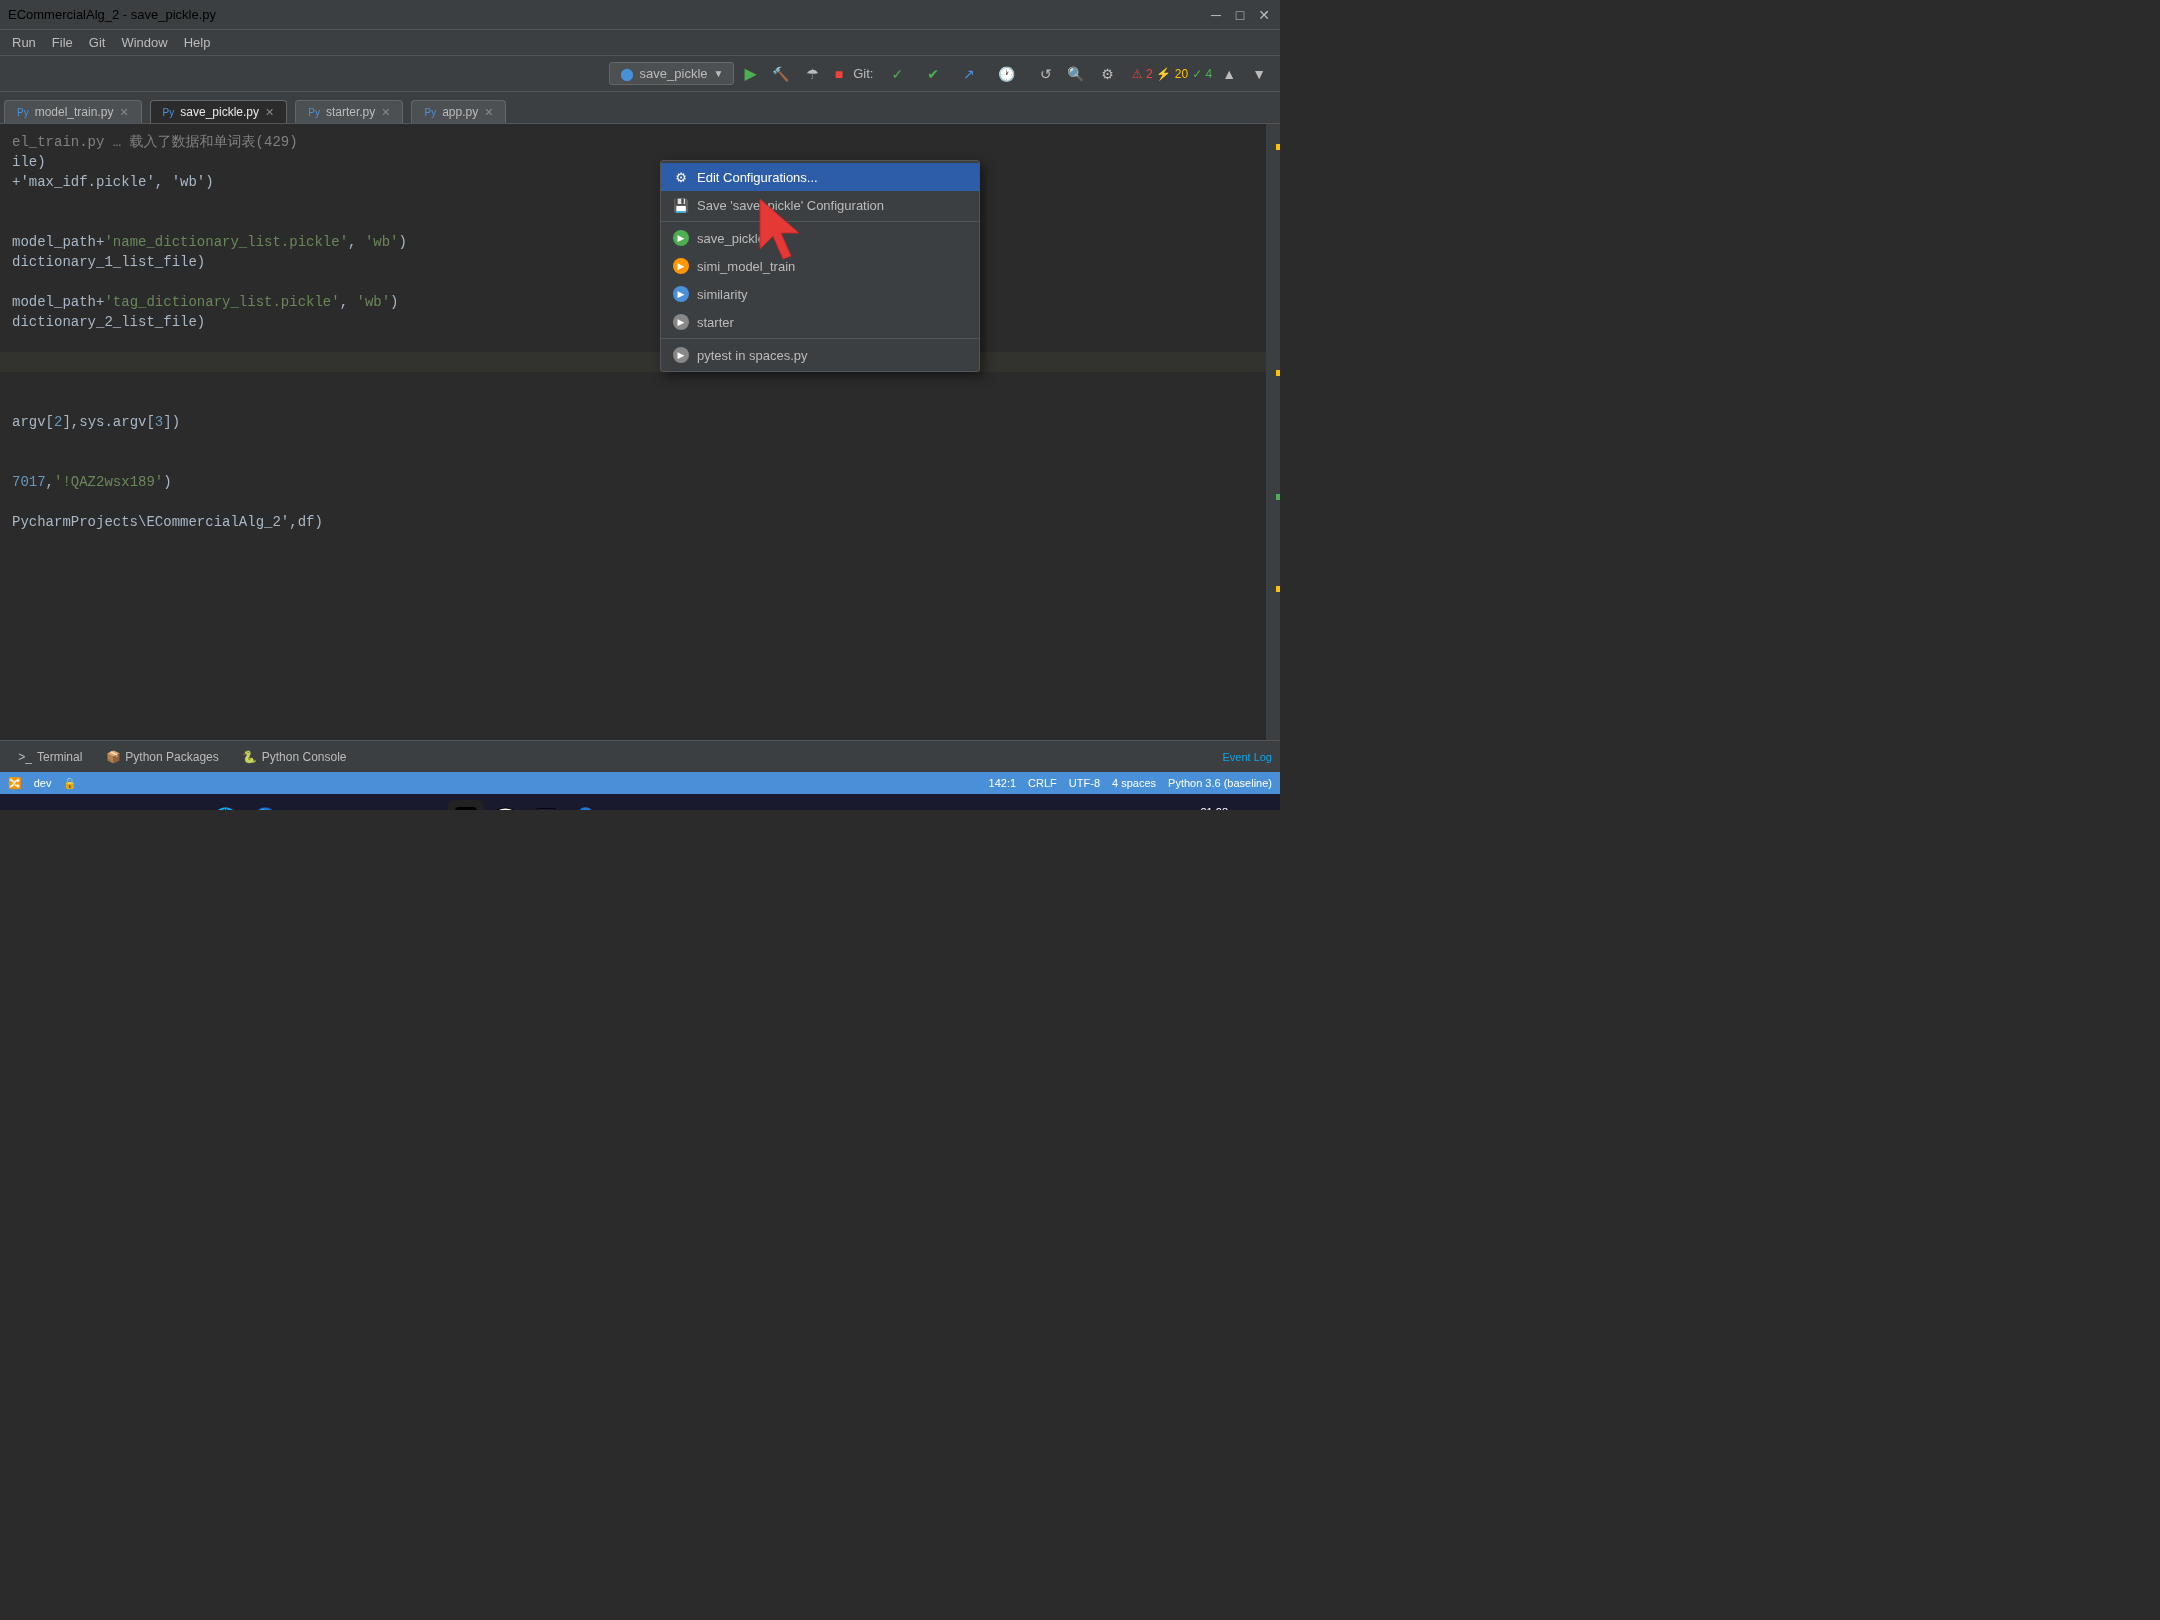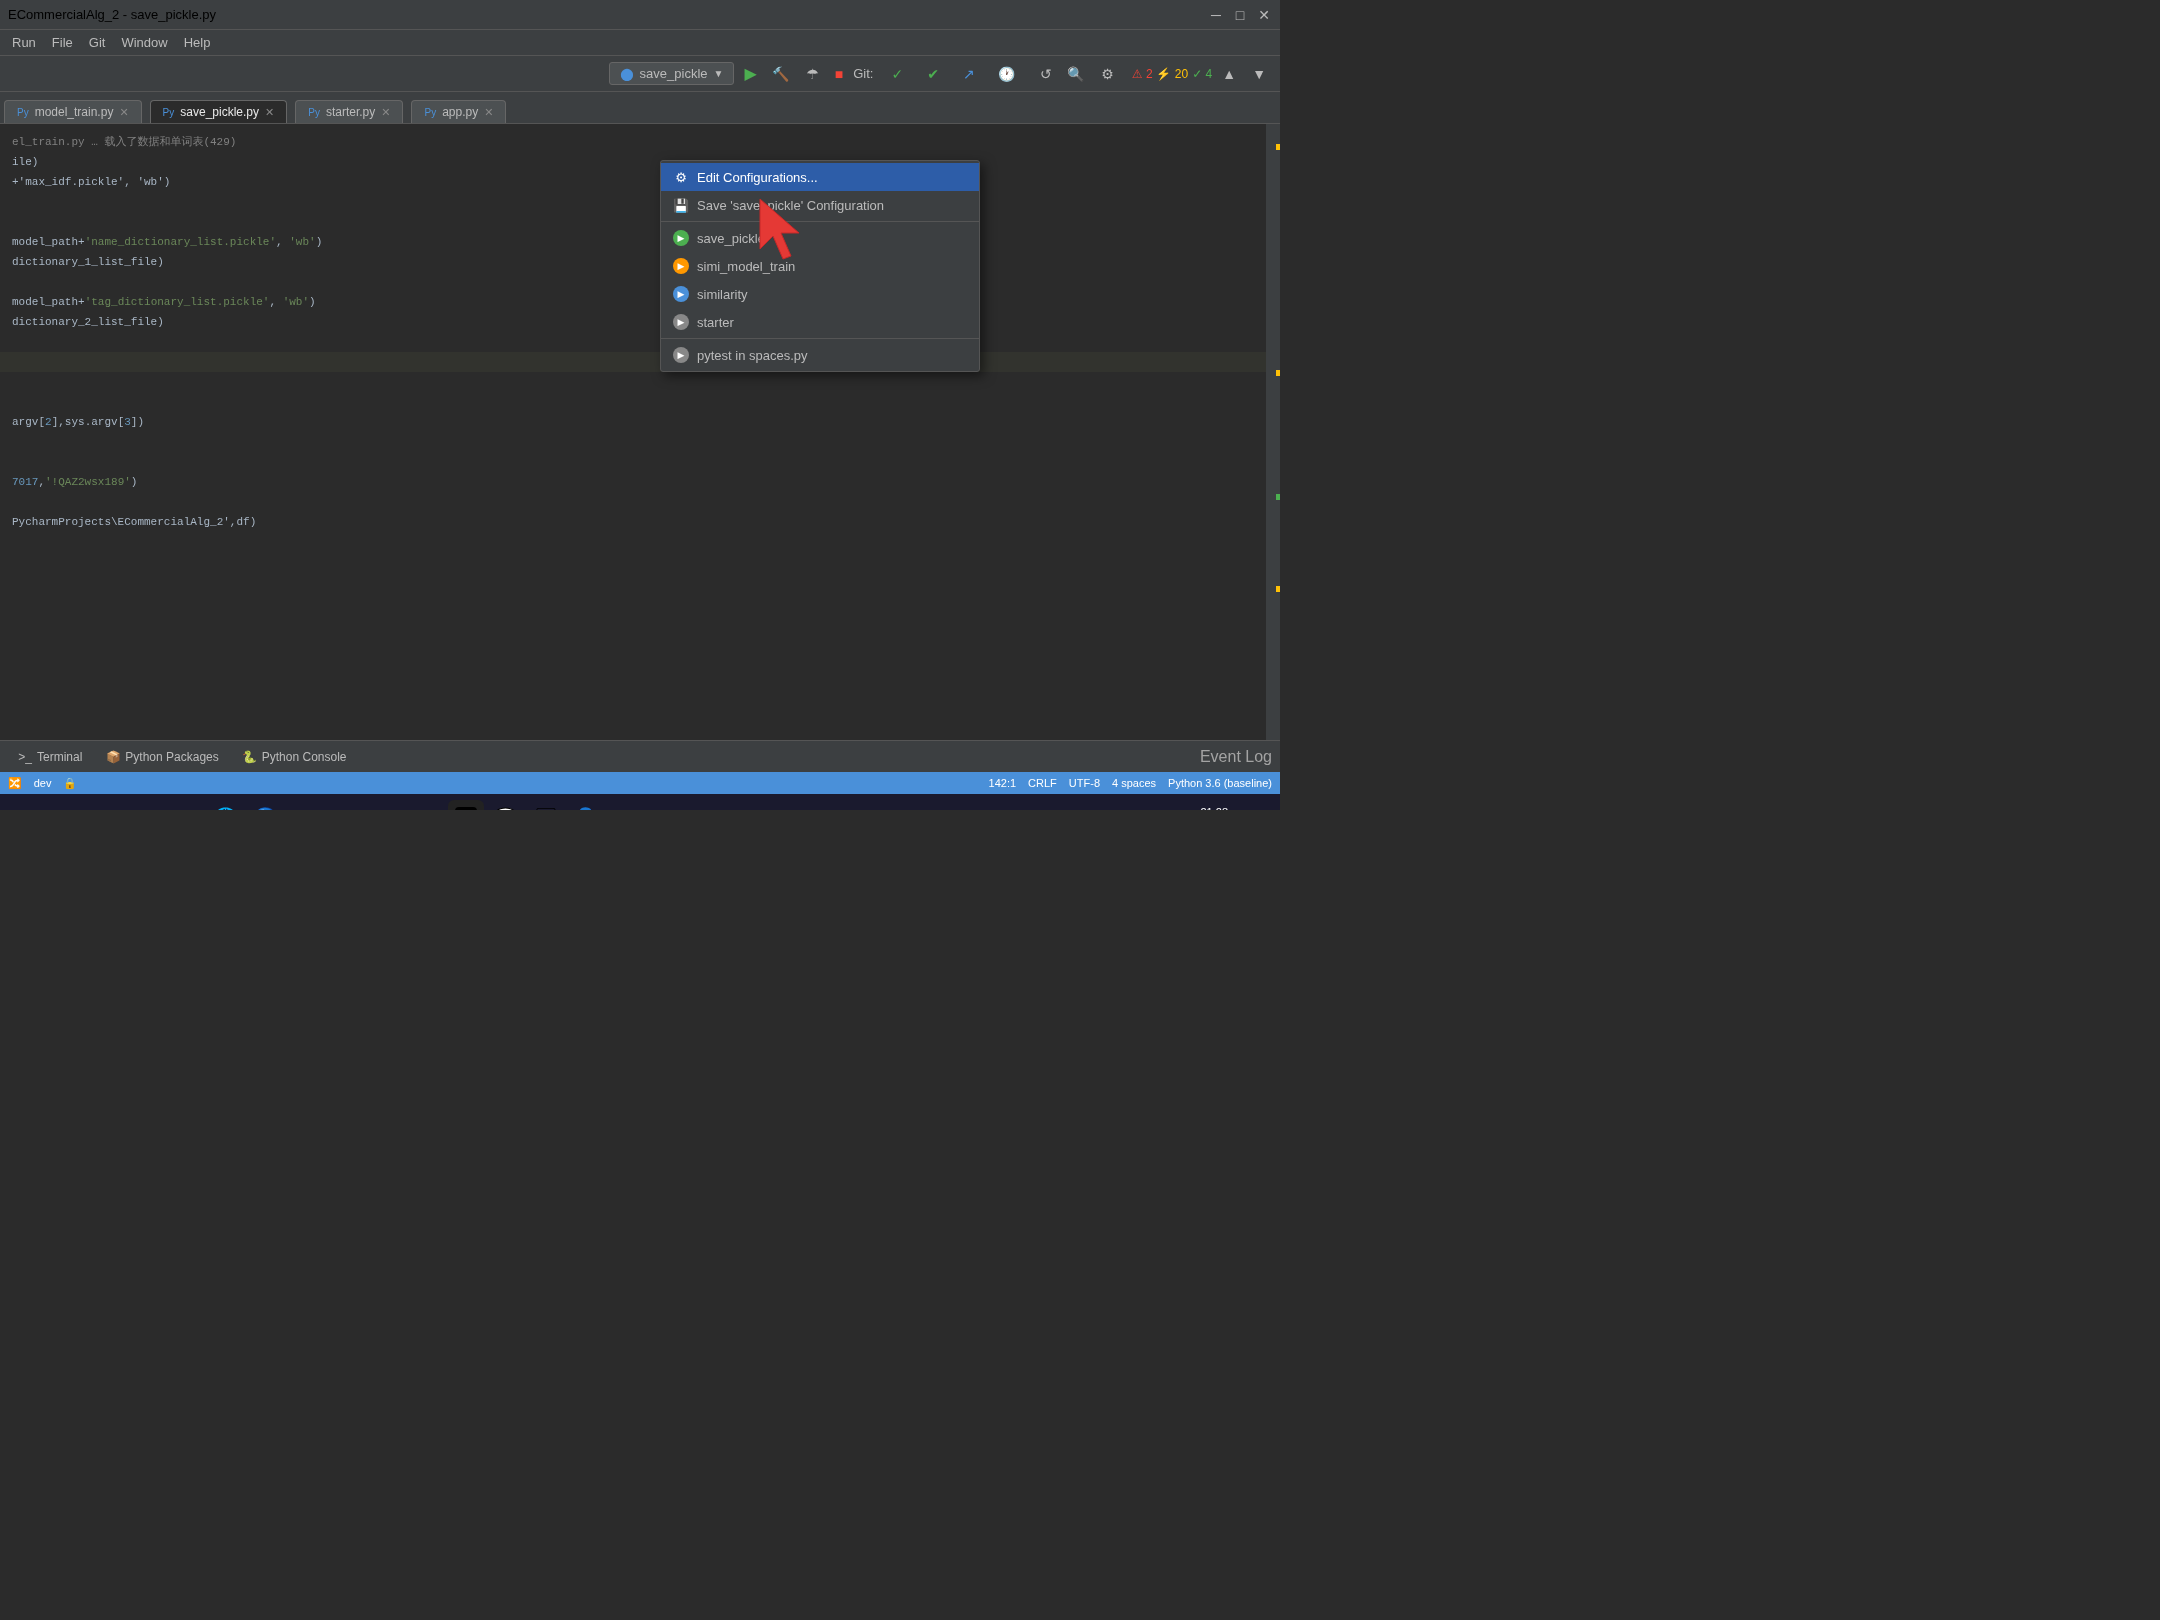--- a/index.html
+++ b/index.html
@@ -140,21 +140,21 @@
     }
 
     
     #code-editor {
       flex: 1;
       background: #2b2b2b;
       padding: 8px 0;
       overflow: hidden;
       position: relative;
       font-family: 'Consolas', 'Courier New', monospace;
-      font-size: 11px;
+      font-size: 14px;
       color: #a9b7c6;
     }
 
     .code-line {
       display: flex;
       min-height: 20px;
       padding: 0 12px;
       line-height: 20px;
       white-space: pre;
     }
@@ -511,21 +511,21 @@
   </div>
   <div class="bottom-tab">
     <span class="bottom-tab-icon">📦</span>
     <span>Python Packages</span>
   </div>
   <div class="bottom-tab">
     <span class="bottom-tab-icon">🐍</span>
     <span>Python Console</span>
   </div>
   <div style="margin-left:auto;">
-    <span style="color:#a3a3a3;font-size:16px;cursor:pointer;">Event Log</span>
+    <span style="color:#0ea5e9;font-size:11px;cursor:pointer;">Event Log</span>
   </div>
 </div>
 
 <div id="status-bar">
   <span>🔀</span>
   <span>dev</span>
   <span>🔒</span>
   <div id="status-right">
     <span>142:1</span>
     <span>CRLF</span>

